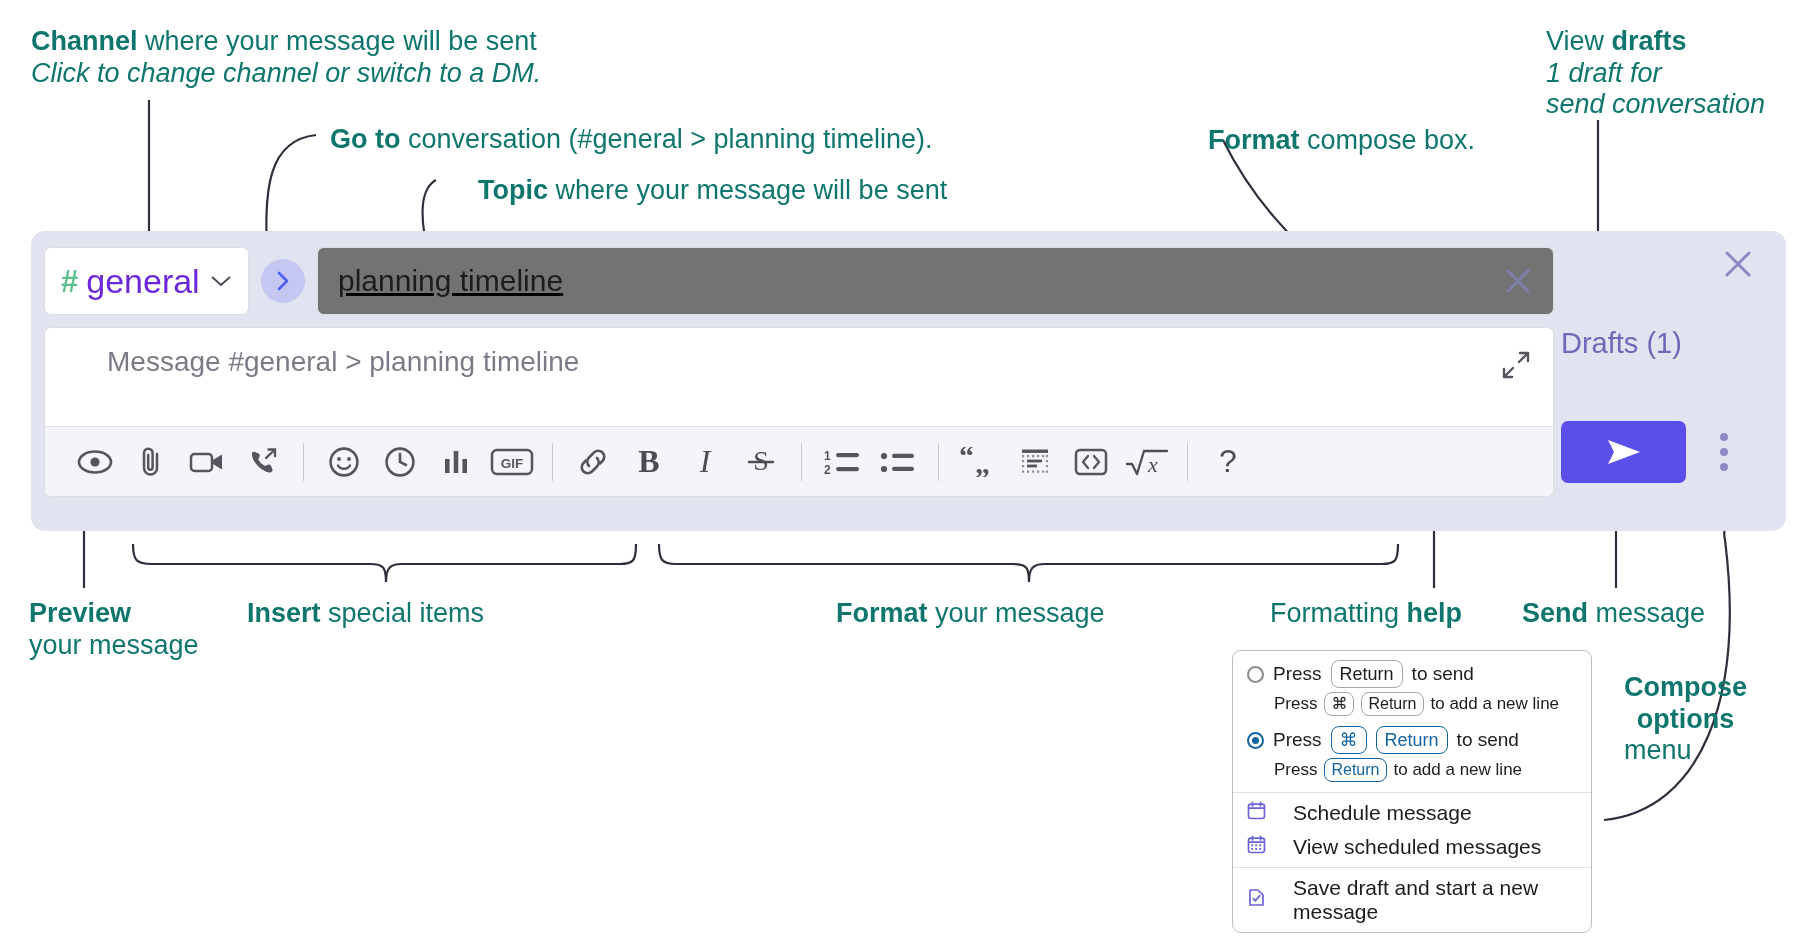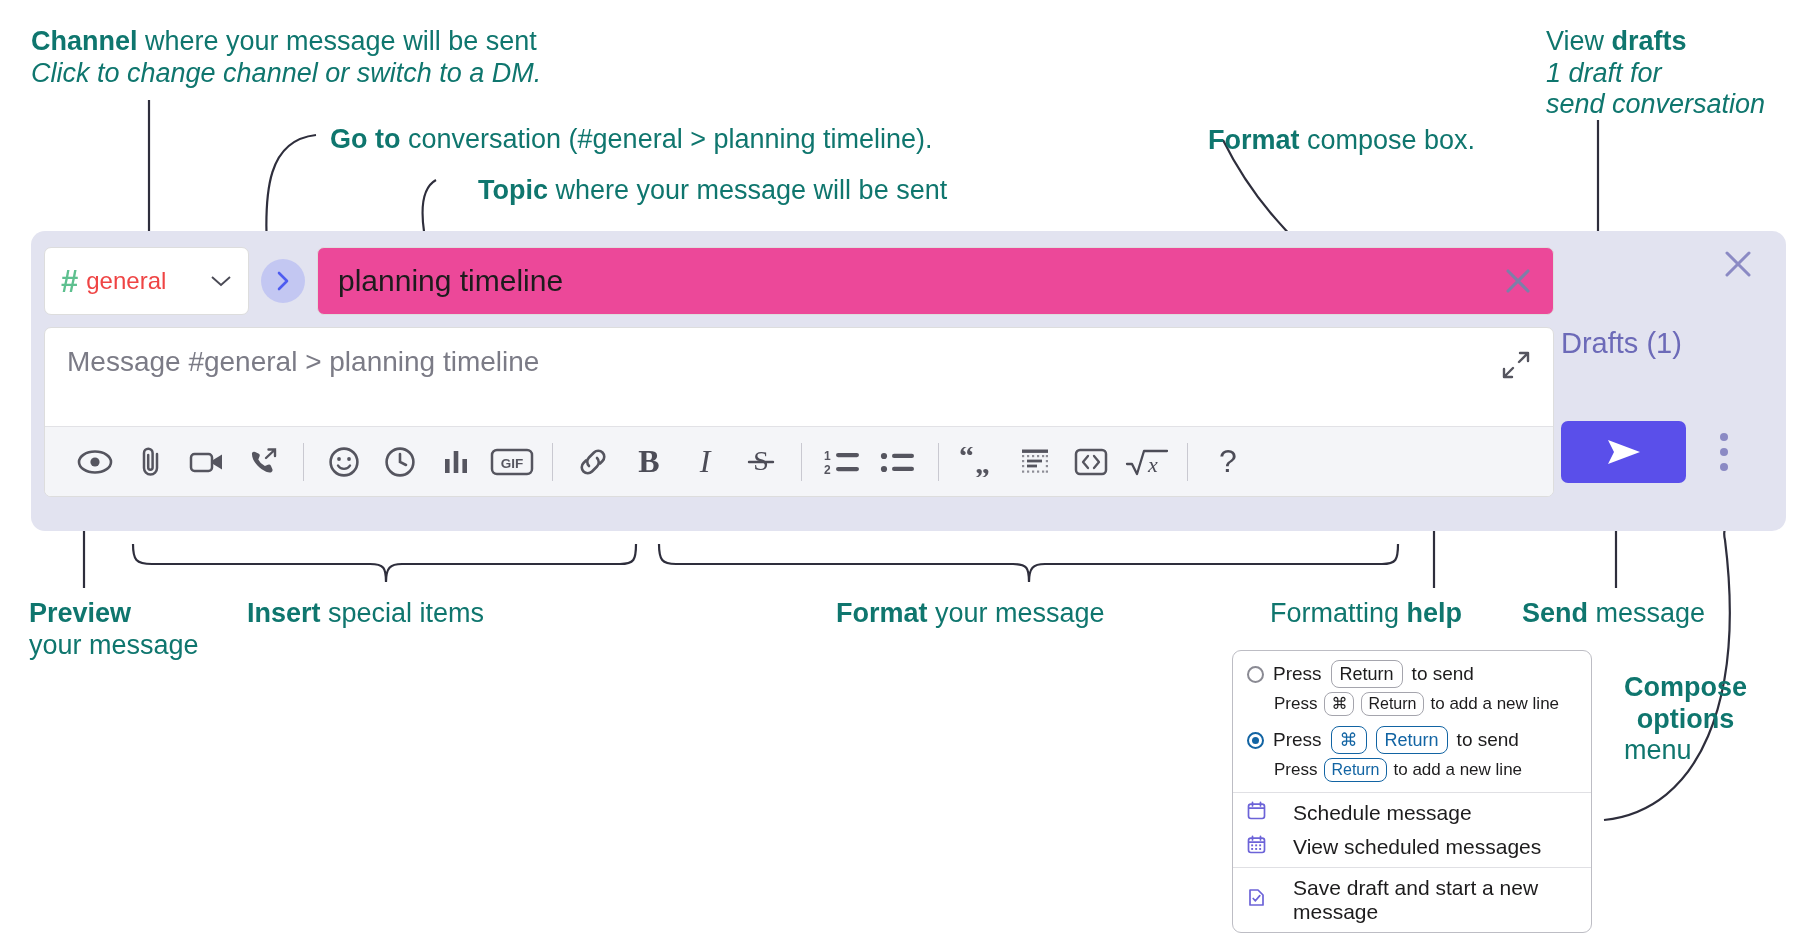--- a/index.html
+++ b/index.html
@@ -46,49 +46,49 @@
   .channel-chip {
     width: 205px; height: 68px;
     background: #fff;
     border: 1px solid #ddd;
     border-radius: 7px;
     display: flex; align-items: center;
     padding: 0 16px;
     cursor: pointer;
   }
   .hash { color: #5ec08f; font-size: 31px; font-weight: 700; margin-right: 8px; line-height: 1; }
-  .chan-name { color: #ef4444; font-size: 24px; }
+  .chan-name { color: #6d28d9; font-size: 34px; }
   .chev { margin-left: auto; color: #4a4a55; font-size: 20px; }
   .goto-btn {
     width: 44px; height: 44px; border-radius: 50%;
     background: #c3c7f2;
     display: flex; align-items: center; justify-content: center;
     margin: 0 12px;
     cursor: pointer;
     flex: 0 0 auto;
   }
   .goto-btn svg { display:block; }
   .topic-field {
     flex: 1; height: 68px;
-    background: #ec4899; border: 1px solid #ddd; border-radius: 7px;
-    display: flex; align-items: center; padding: 0 18px 0 20px;
+    background: #737373; border: 1px solid #ddd; border-radius: 7px;
+    display: flex; align-items: center; padding: 0 18px 0 20px; text-decoration: underline;
   }
   .topic-value { font-size: 30px; color: #1d1c1d; flex: 1; }
   .topic-clear { cursor: pointer; display:flex; align-items:center; }
 
   
   .msg-card {
     margin-top: 12px;
     background: #fff;
     border: 1px solid #ddd;
     border-radius: 7px;
     overflow: hidden;
     position: relative;
   }
-  .msg-area { height: 98px; padding: 18px 22px 0 22px; position: relative; }
+  .msg-area { height: 98px; padding: 18px 22px 0 22px; position: relative; margin-left: 40px; }
   .placeholder { color: #7b7b86; font-size: 28px; }
   .expand-btn { position: absolute; right: 22px; top: 22px; cursor: pointer; }
 
   .toolbar {
     height: 70px;
     background: #f4f5f8;
     border-top: 1px solid #e2e2e6;
     display: flex; align-items: center;
     padding: 0 10px 0 22px;
     gap: 0px;

